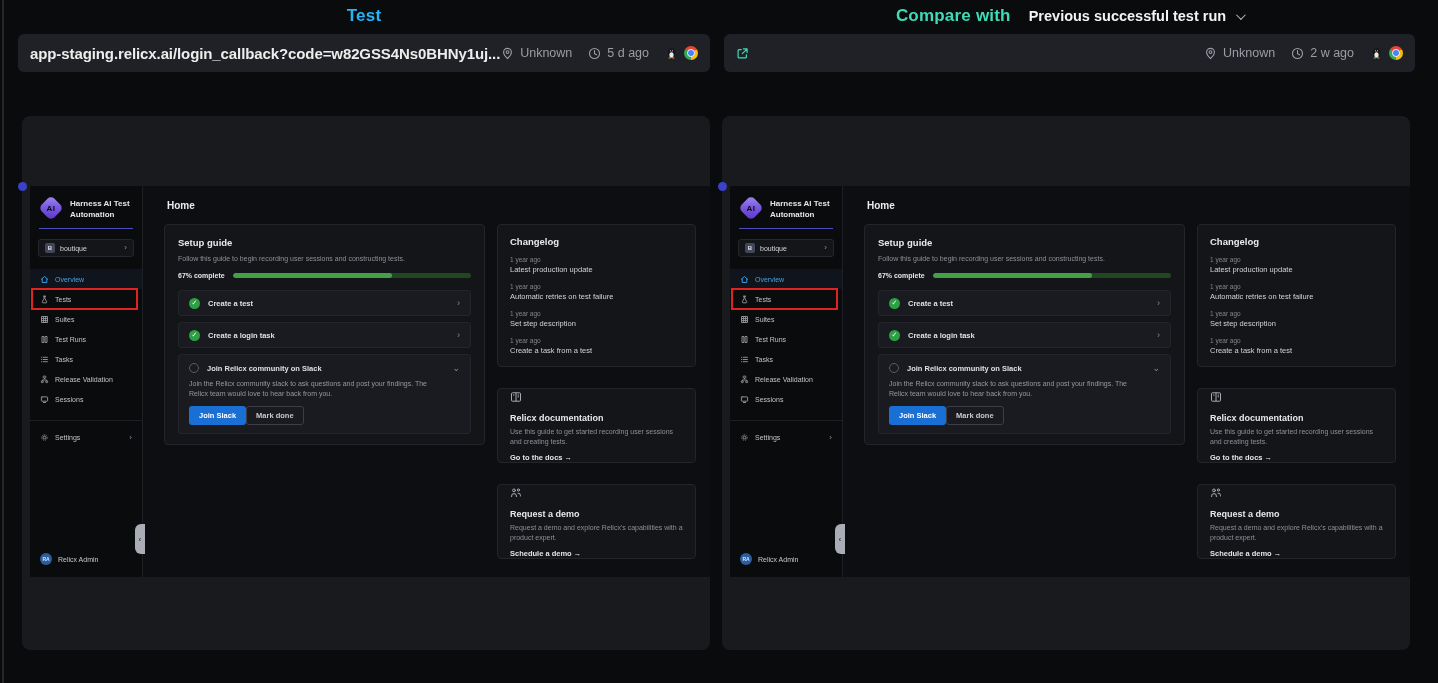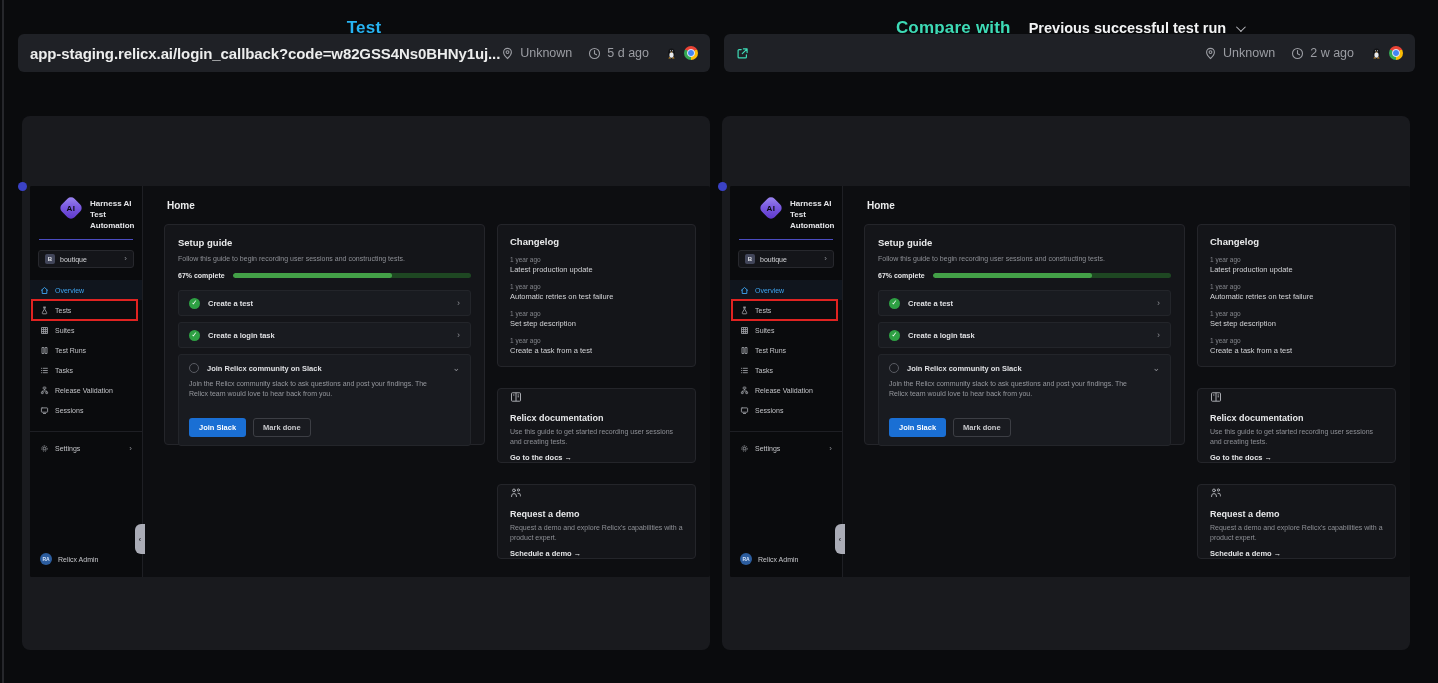--- a/index.html
+++ b/index.html
@@ -15,21 +15,21 @@
   
   .left-edge-line { position: absolute; left: 2px; top: 0; width: 2px; height: 100%; background: #26272b; }
   .next-panel-strip {
     position: absolute; right: 0; top: 0; width: 6px; height: 656px;
     background: linear-gradient(180deg,
       #1d3least 0%, #24456f 0%, #2c5080 18%, #27497a 32%, #16222c 45%,
       #15251a 52%, #2e3414 62%, #5d541d 72%, #6b5e24 80%, #4a4413 88%, #201d0c 96%, #15130a 100%);
   }
 
   
-  .pane-header { position: absolute; top: 14px; height: 28px; display: flex; align-items: center; justify-content: center; gap: 18px; }
+  .pane-header { position: absolute; top: 2px; height: 28px; display: flex; align-items: center; justify-content: center; gap: 18px; }
   .pane-header.left { left: 18px; width: 692px; }
   .pane-header.right { left: 724px; width: 691px; }
   .pane-title { font-size: 17px; font-weight: 700; letter-spacing: .2px; }
   .pane-title.base { color: #27b4f3; }
   .pane-title.compare { color: #3edbb6; }
   .compare-select { display: flex; align-items: center; gap: 10px; cursor: pointer; text-align: center; }
   .compare-select .label { font-size: 14.5px; font-weight: 700; color: #f2f3f4; }
   .chev-down { width: 7px; height: 7px; border-right: 1.6px solid #b9babe; border-bottom: 1.6px solid #b9babe; transform: rotate(45deg) translateY(-2px); }
 
   
@@ -54,21 +54,21 @@
   }
   .panel.left { left: 22px; }
   .panel.right { left: 722px; }
   .shot-marker { position: absolute; left: -4px; top: 66px; width: 9px; height: 9px; border-radius: 50%; background: #3b42c6; }
   .appshot { position: absolute; left: 8px; top: 70px; width: 680px; height: 391px; background: #0d0e11; border-radius: 2px; overflow: hidden; }
 
   
   .app { position: relative; width: 680px; height: 391px; font-family: "Liberation Sans", sans-serif; }
 
   .sb { position: absolute; left: 0; top: 0; bottom: 0; width: 113px; background: #0a0b0d; border-right: 1px solid #1e1f24; }
-  .sb-head { display: flex; gap: 7px; padding: 10px 8px 0 9px; align-items: flex-start; margin-left: 20px; }
+  .sb-head { display: flex; gap: 7px; padding: 10px 8px 0 9px; align-items: flex-start; }
   .logo { position: relative; width: 24px; height: 24px; flex: 0 0 auto; }
   .logo .diamond { position: absolute; left: 3px; top: 3px; width: 18px; height: 18px; border-radius: 5px; transform: rotate(45deg);
     background: linear-gradient(135deg, #a18df2 0%, #7a5ae0 45%, #5b34c9 100%); }
   .logo .ai { position: absolute; inset: 0; display: flex; align-items: center; justify-content: center; font-size: 8px; font-weight: 700; color: #0b0c10; letter-spacing: .5px; }
   .brand { font-size: 8px; font-weight: 700; color: #e4e5e8; line-height: 11px; padding-top: 2px; }
   .sb-divider { height: 1px; background: #4b4cc0; margin: 8px 9px 0; }
   .proj { margin: 10px 8px 0; height: 18px; background: #141519; border: 1px solid #27282d; border-radius: 3px;
     display: flex; align-items: center; gap: 5px; padding: 0 6px; cursor: pointer; }
   .proj-badge { width: 10px; height: 10px; border-radius: 2px; background: #42465a; color: #dfe1e6; font-size: 6px; font-weight: 700; display: flex; align-items: center; justify-content: center; }
   .proj-name { font-size: 7px; color: #d6d7da; }
@@ -108,21 +108,21 @@
     display: flex; align-items: center; gap: 8px; padding: 0 10px; cursor: pointer; }
   .setup-row + .setup-row { margin-top: 6px; }
   .check-circle { width: 11px; height: 11px; border-radius: 50%; background: #2ea043; color: #fff; font-size: 7px; display: flex; align-items: center; justify-content: center; flex: 0 0 auto; }
   .radio-circle { width: 10px; height: 10px; border-radius: 50%; border: 1px solid #5a5c63; flex: 0 0 auto; }
   .setup-row-label { font-size: 7.5px; font-weight: 700; color: #dfe0e3; }
   .row-chev { margin-left: auto; color: #8b8d93; font-size: 9px; }
 
   .setup-expanded { margin-top: 6px; background: #191b20; border: 1px solid #23252a; border-radius: 3px; padding: 8px 10px; }
   .expanded-head { display: flex; align-items: flex-end; gap: 8px; cursor: pointer; }
   .expanded-desc { margin-top: 6px; font-size: 7px; color: #96989e; line-height: 9.5px; width: 92%; }
-  .btn-row { margin-top: 20px; display: flex; gap: 7px; }
+  .btn-row { margin-top: 8px; display: flex; }
   .btn-primary { background: #1a6fd4; color: #fff; font-size: 7.5px; font-weight: 700; padding: 4px 10px; border-radius: 3px; border: none; cursor: pointer; font-family: inherit; }
   .btn-ghost { background: transparent; color: #c9cacd; font-size: 7.5px; font-weight: 700; padding: 4px 9px; border-radius: 3px; border: 1px solid #3c3e44; cursor: pointer; font-family: inherit; }
 
   .right-col { position: absolute; left: 353px; top: 38px; width: 199px; }
   .changelog-card { height: 143px; padding: 11px 12px; overflow: hidden; }
   .cl-entry { margin-top: 9px; }
   .cl-time { font-size: 6.5px; color: #83858b; }
   .cl-name { margin-top: 2px; font-size: 7.5px; color: #d2d3d6; }
 
   .info-card { margin-top: 21px; padding: 0 12px; }

